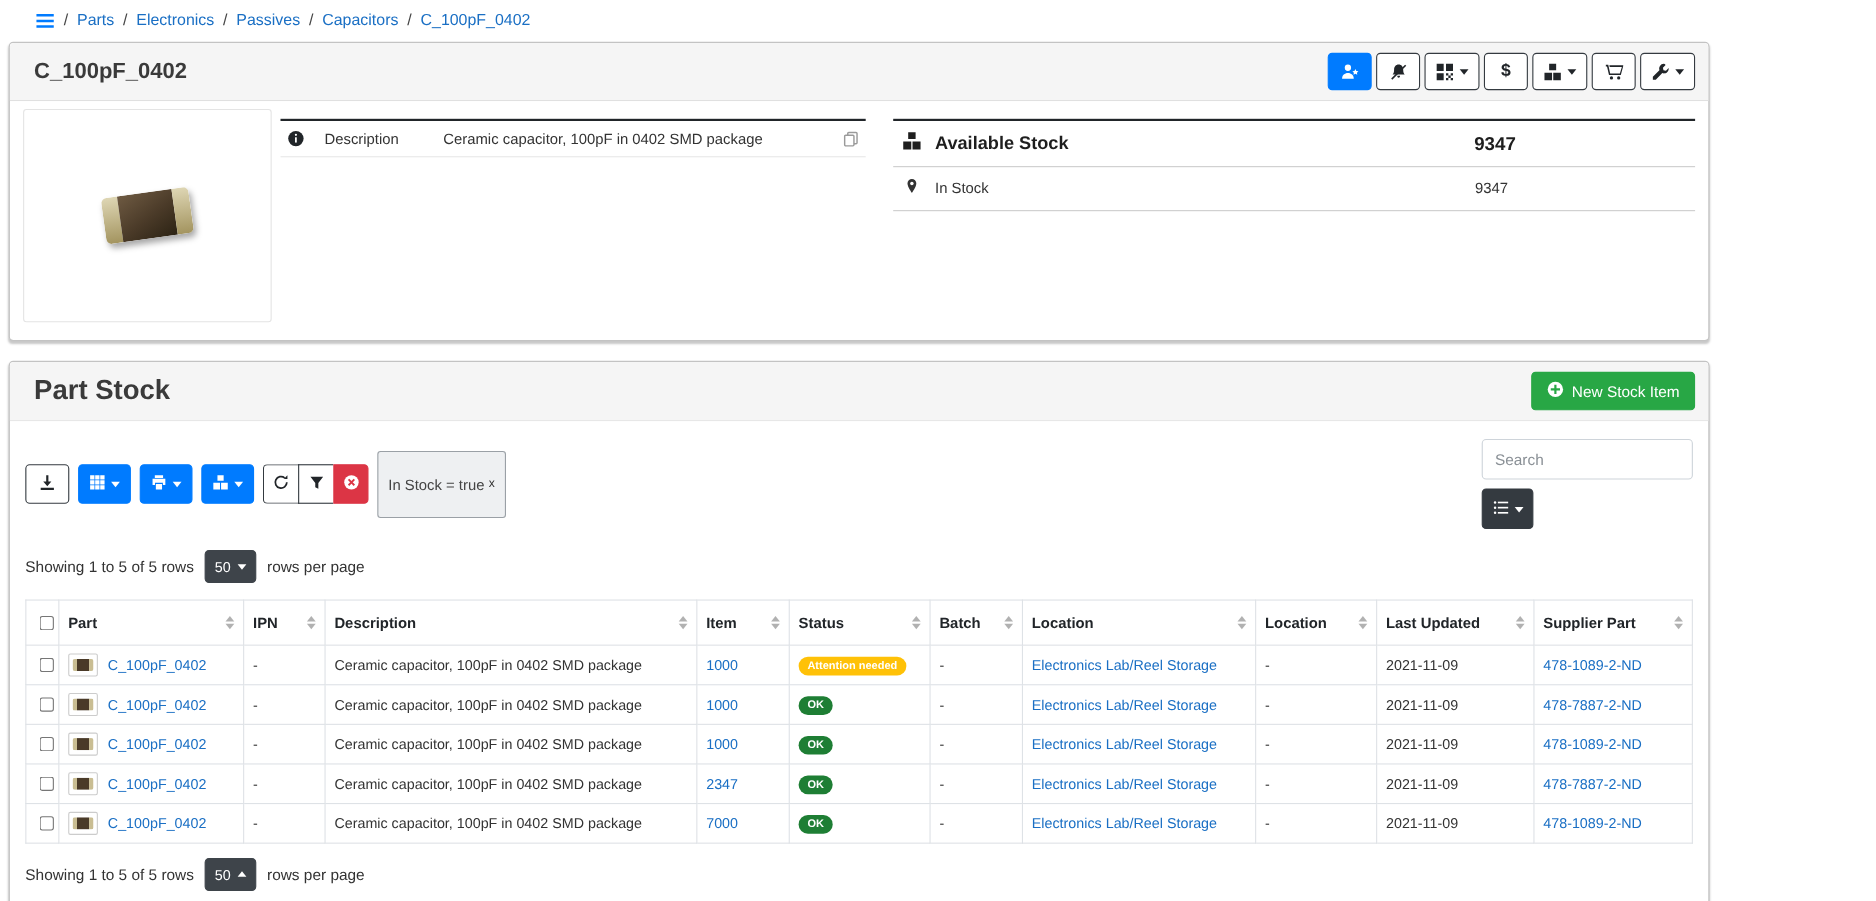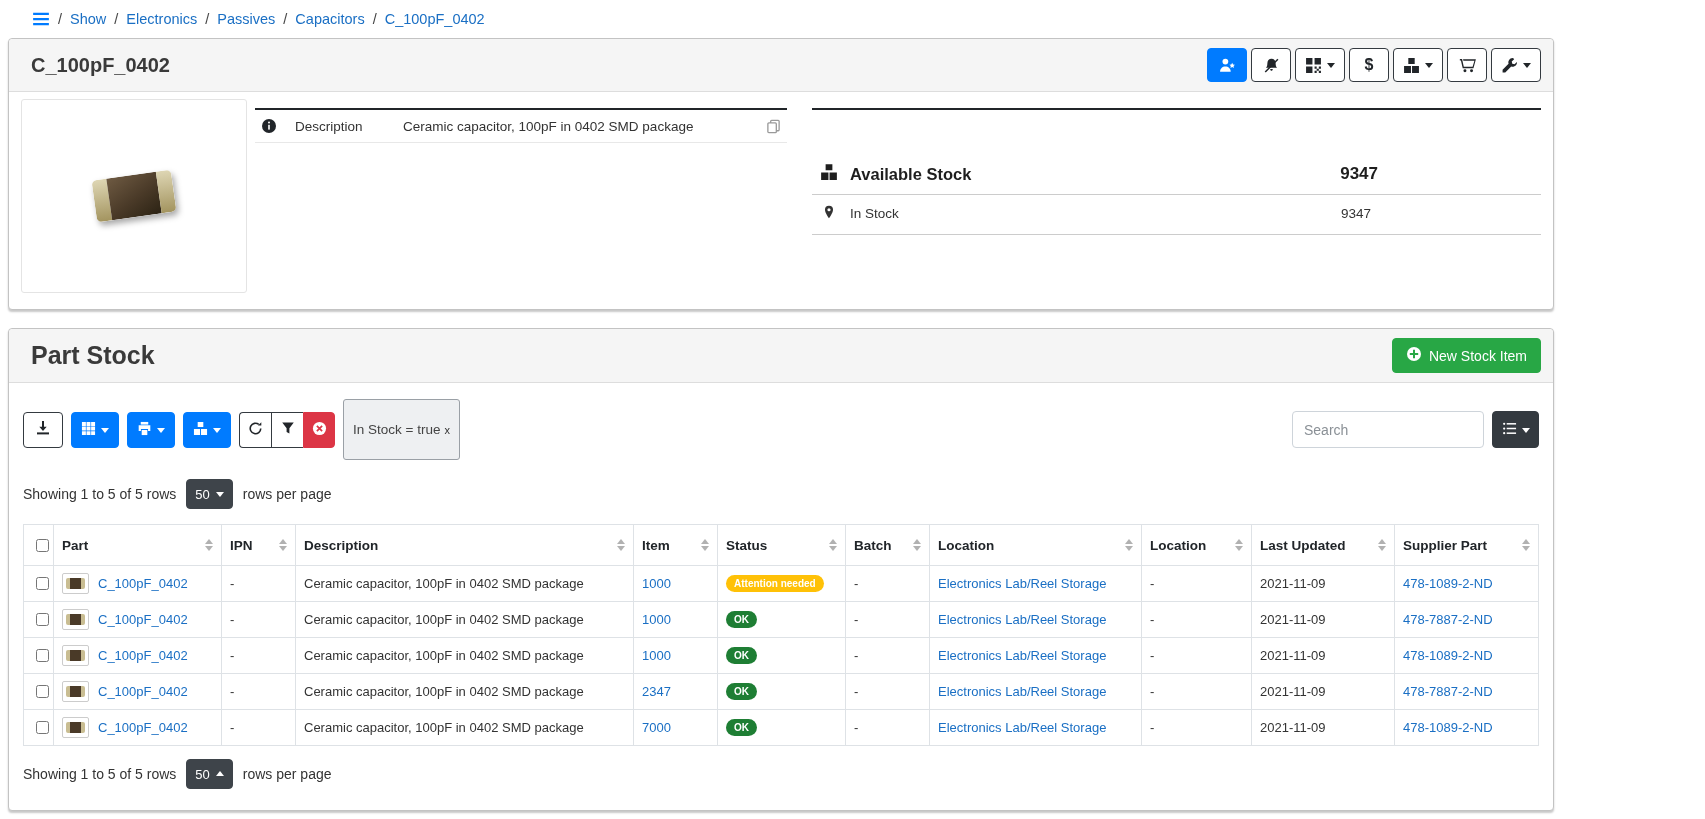--- a/index.html
+++ b/index.html
@@ -58,21 +58,21 @@
   .btn-outline-sm{margin-left:auto;border:1px solid #9a9a9a;background:#fdfdfd;border-radius:4px;
                   padding:5px 10px;font-size:12.5px;color:#333;cursor:pointer;}
   .pd-row{display:flex;align-items:center;padding:8px 6px;border-bottom:1px solid #e8e8e8;font-size:13.5px;}
   .pd-row .ic{width:34px;color:#212529;display:inline-flex;}
   .pd-label{width:108px;color:#333;}
   .pd-value{color:#333;}
   .copy-ic{margin-left:auto;color:#9a9a9a;display:inline-flex;cursor:pointer;}
 
   .stock-card{flex:1;border-top:2px solid #212529;margin-top:9px;margin-left:17px;}
   .ss-header{display:flex;align-items:center;gap:12px;padding:9px 8px;border-bottom:1px solid #ccc;
-             font-size:16.5px;font-weight:700;color:#1e1e1e;margin-top:44px;}
+             font-size:16.5px;font-weight:700;color:#1e1e1e;}
   .ss-header .ss-val{margin-left:auto;padding-right:155px;font-size:17px;}
   .ss-row{display:flex;align-items:center;gap:14px;padding:9px 10px 11px;border-bottom:1px solid #ccc;font-size:13.5px;}
   .ss-row .ss-val{margin-left:auto;padding-right:160px;}
 
   
   .section-title{font-size:25px;font-weight:600;color:#3a3a3a;margin:0 0 0 10px;}
   .btn-success{background:var(--success);border:1px solid var(--success);color:#fff;border-radius:4px;
                padding:7px 13px;font-size:14px;display:inline-flex;align-items:center;gap:7px;cursor:pointer;}
 
   .stock-toolbar{display:flex;align-items:center;gap:8px;padding:16px 14px 6px;}
@@ -82,21 +82,21 @@
              border-radius:4px;display:inline-flex;align-items:center;justify-content:center;cursor:pointer;}
   .bgroup{display:inline-flex;}
   .bgroup .gbtn{height:36px;min-width:32px;padding:0 7px;background:#fff;border:1px solid var(--dark);color:#212529;
                 display:inline-flex;align-items:center;justify-content:center;cursor:pointer;border-right-width:0;}
   .bgroup .gbtn:first-child{border-radius:4px 0 0 4px;}
   .bgroup .gbtn:last-child{border-radius:0 4px 4px 0;border-right-width:1px;}
   .bgroup .gbtn.red{background:var(--danger);border-color:var(--danger);color:#fff;}
   .filter-chip{display:inline-flex;align-items:center;gap:2px;border:1px solid #9aa0a6;background:#eef0f2;
                border-radius:3px;padding:22px 9px;font-size:13.5px;color:#444;}
   .filter-chip .chip-x{font-size:11px;color:#333;margin-left:2px;cursor:pointer;}
-  .toolbar-right{margin-left:auto;display:flex;align-items:flex-start;gap:8px;}
+  .toolbar-right{margin-left:auto;display:flex;align-items:flex-start;gap:8px;flex-direction:column;}
   .search-input{width:192px;height:37px;border:1px solid #ced4da;border-radius:4px;padding:0 11px;
                 font-size:14px;color:#333;font-family:inherit;}
   .search-input::placeholder{color:#8a9096;}
   .btn-dark{height:37px;min-width:47px;background:var(--dark);border:1px solid var(--dark);color:#fff;
             border-radius:4px;display:inline-flex;align-items:center;justify-content:center;gap:5px;cursor:pointer;}
 
   .pagination-row{display:flex;align-items:center;gap:10px;padding:13px 14px;font-size:14px;color:#333;}
   .pagesize-btn{background:#3e444a;border:1px solid #3e444a;color:#fff;border-radius:4px;height:30px;
                 min-width:46px;padding:0 8px;display:inline-flex;align-items:center;justify-content:center;gap:6px;
                 font-size:13px;cursor:pointer;}
@@ -130,21 +130,21 @@
 
 <div class="page">
 
   <div class="breadcrumb-bar">
     <span class="hamburger">
       <svg viewBox="0 0 16 16" width="18" height="18">
           <path d="M1 2.5h14v2H1zM1 7h14v2H1zM1 11.5h14v2H1z"></path>
         </svg>
     </span>
     <span class="sep">/</span>
-    <a class="bc-link">Show</a>
+    <a class="bc-link">Parts</a>
     <span class="sep">/</span>
     <a class="bc-link">Electronics</a>
     <span class="sep">/</span>
     <a class="bc-link">Passives</a>
     <span class="sep">/</span>
     <a class="bc-link">Capacitors</a>
     <span class="sep">/</span>
     <a class="bc-link">C_100pF_0402</a>
   </div>
 

